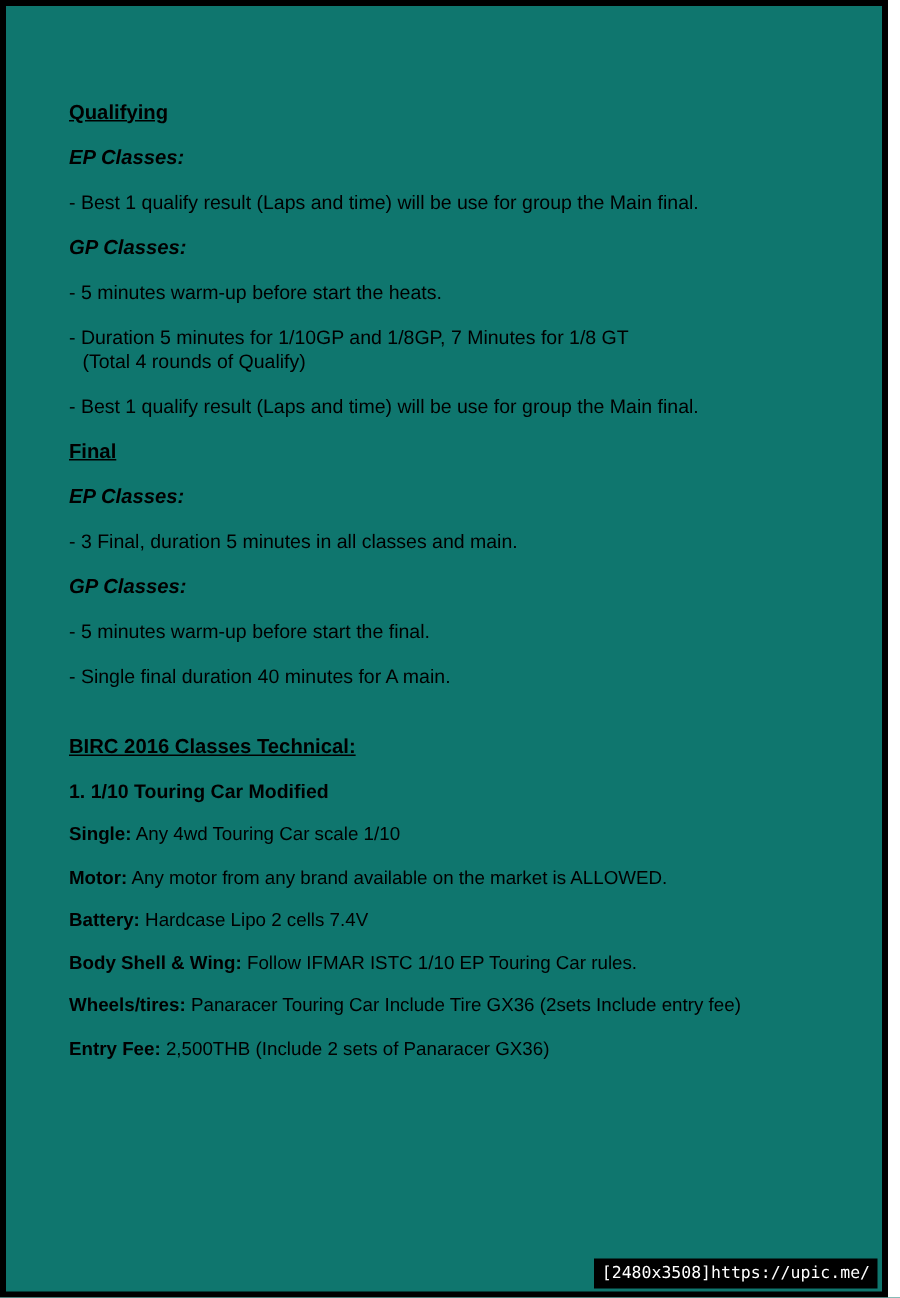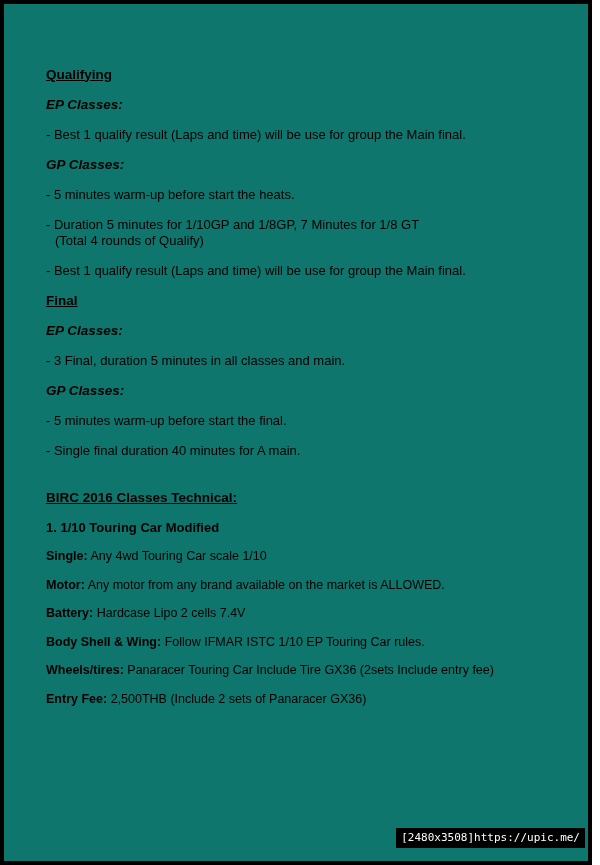--- a/index.html
+++ b/index.html
@@ -46,21 +46,21 @@
   }
   .spec {
     line-height: 16px;
     margin-bottom: 11px;
     font-size: 12.5px;
   }
   .b { font-weight: bold; }
   .badge {
     position: absolute;
     right: 3px;
-    bottom: 13px;
+    bottom: 2px;
     background: #000000;
     color: #ffffff;
     font-family: "DejaVu Sans Mono", monospace;
     font-size: 11px;
     line-height: 14px;
     padding: 3px 5px;
   }
 </style>
 </head>
 <body>

